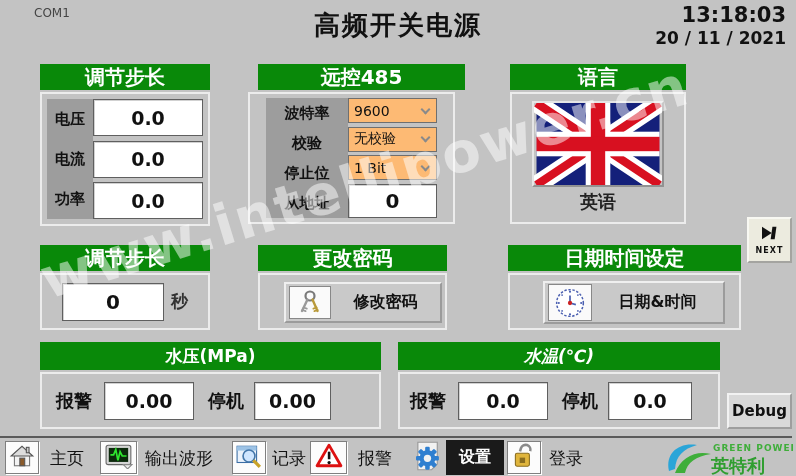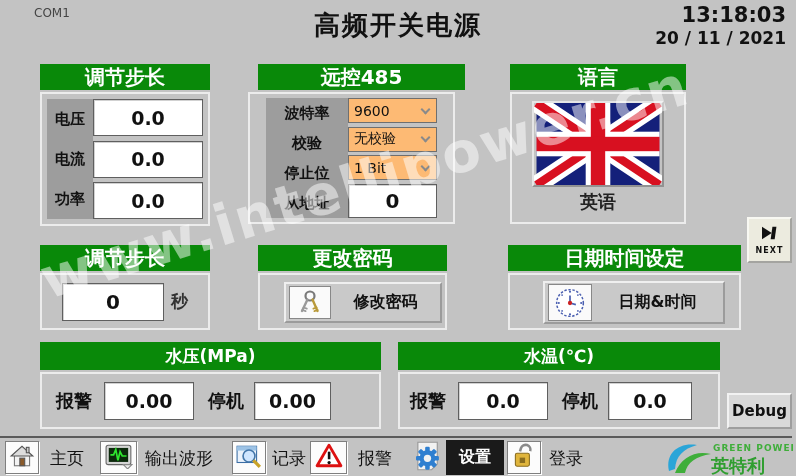--- a/index.html
+++ b/index.html
@@ -80,21 +80,21 @@
   .dt-btn  { left:33px; top:6px; width:182px; height:43px; }
   .btn-icon-box { margin-left:3px; background:#fafafa; border:1px solid #888;
     display:flex; align-items:center; justify-content:center; }
   .pwd-btn .btn-icon-box { width:42px; height:33px; }
   .dt-btn  .btn-icon-box { width:44px; height:37px; }
   .hmi-btn .btn-label { flex:1; text-align:center; font-size:16px; font-weight:bold; }
 
   
   .p-press-head { left:40px; top:342px; width:341px; height:28px; font-size:17px; }
   .p-press-body { left:40px; top:372px; width:341px; height:57px; display:flex; align-items:center; }
-  .p-temp-head  { left:398px; top:342px; width:322px; height:28px; font-size:17px; }
+  .p-temp-head  { left:398px; top:342px; width:322px; height:28px; font-size:17px;font-style:italic; }
   .p-temp-body  { left:398px; top:372px; width:322px; height:57px; display:flex; align-items:center; }
   .wlabel { font-size:18px; font-weight:bold; }
   .wfield { height:38px; font-size:19px; }
 
   .debug-btn { position:absolute; left:727px; top:393px; width:65px; height:36px;
     background:#d9d9d9; border:2px outset #f2f2f2; display:flex; align-items:center;
     justify-content:center; font-size:15px; font-weight:bold; cursor:pointer; }
 
   
   .nav { position:absolute; left:0; top:436px; width:792px; height:40px;

